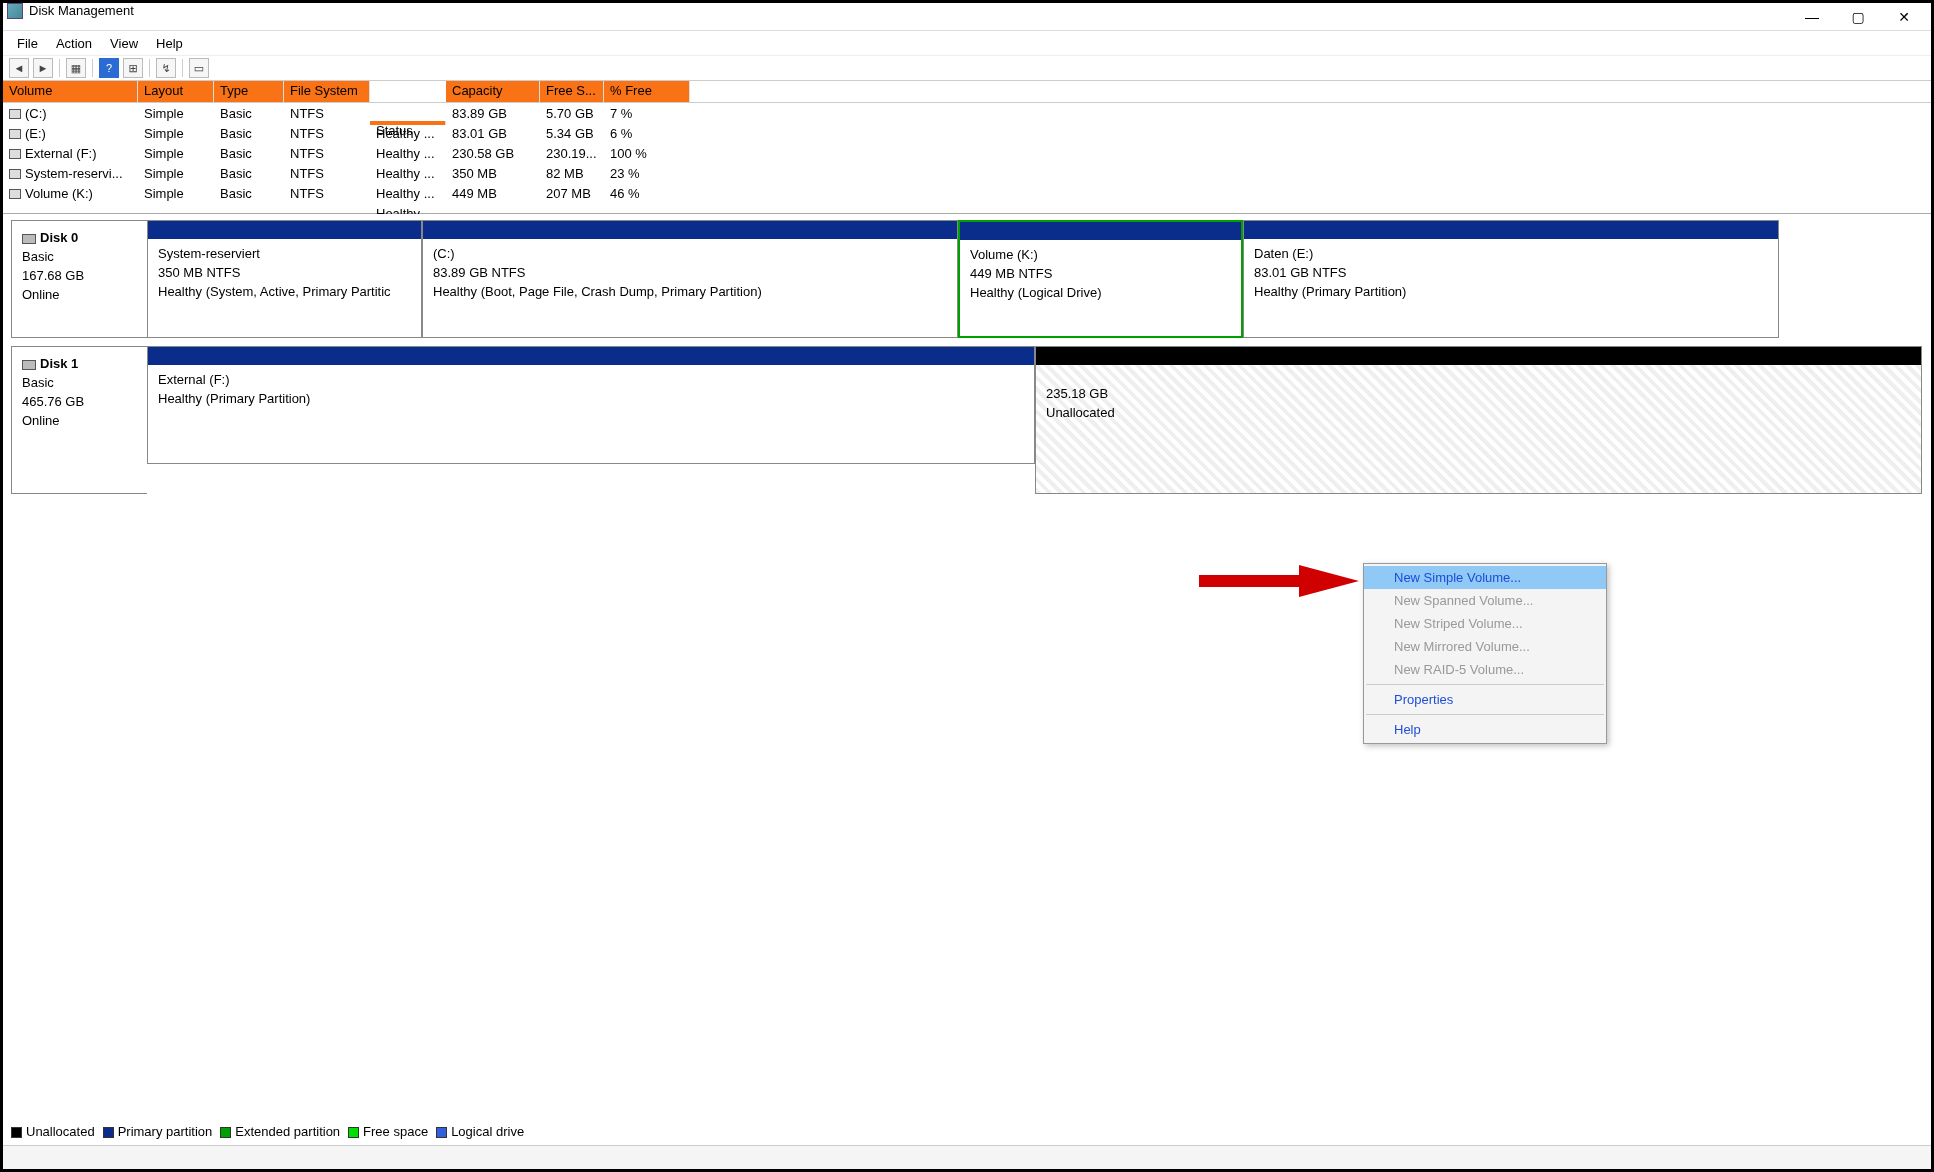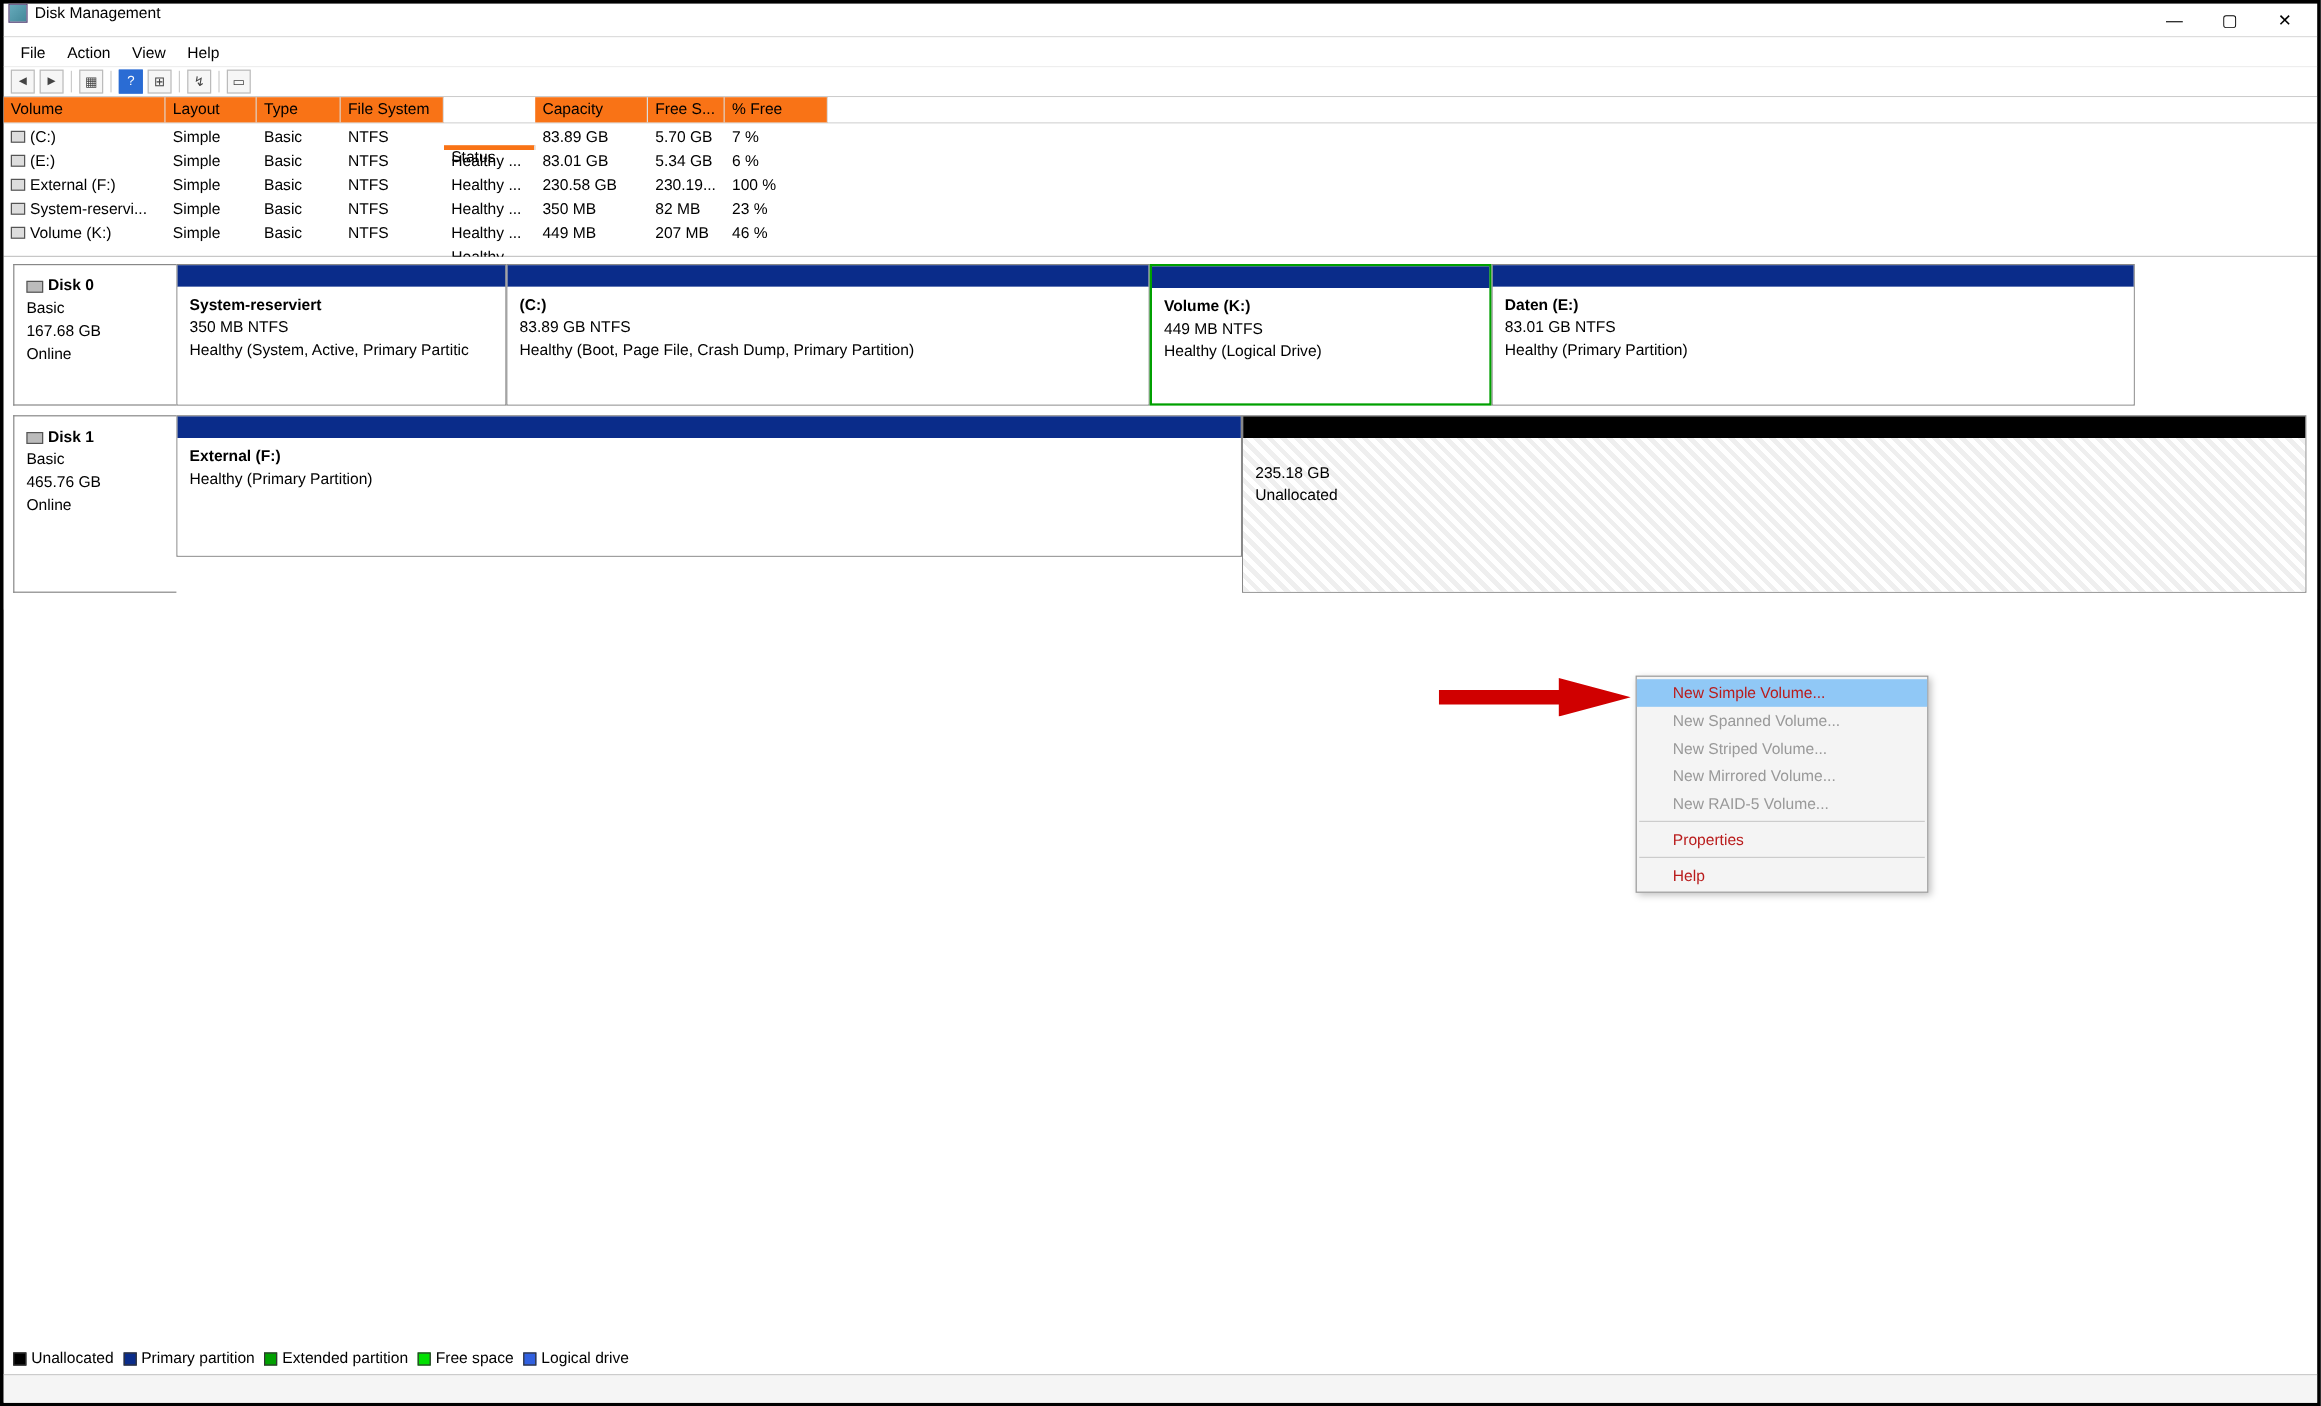--- a/index.html
+++ b/index.html
@@ -58,34 +58,34 @@
   flex-direction: column;
   position: relative;
 }
 .partition .topbar { height: 18px; background: #0a2c8a; }
 .partition.selected { border: 2px solid #00a000; }
 .partition.unallocated .topbar { background: #000; }
 .partition.unallocated .body {
   background-image: repeating-linear-gradient(45deg, #efefef 0, #efefef 4px, #fff 4px, #fff 8px);
 }
 .partition .body { flex: 1; padding: 6px 10px; font-size: 13px; line-height: 1.45; background: #fff; }
-.partition .body .pname { font-weight: bold; }
+.partition .body .pname { font-weight: normal; }
 
 .context-menu {
   position: absolute;
   left: 1360px;
   top: 560px;
   width: 244px;
   background: #f4f4f4;
   border: 1px solid #999;
   box-shadow: 2px 2px 6px rgba(0,0,0,0.25);
   padding: 2px 0;
   z-index: 20;
 }
-.context-menu .cm-item { padding: 4px 30px; font-size: 13px; color: #b91c1c; }
+.context-menu .cm-item { padding: 4px 30px; font-size: 13px; color: #1d4ed8; }
 .context-menu .cm-item.disabled { color: #999; }
 .context-menu .cm-item.highlight { background: #90c8f6; }
 .context-menu .cm-sep { height: 1px; background: #ccc; margin: 3px 2px; }
 
 .red-arrow {
   position: absolute;
   left: 1196px;
   top: 562px;
   width: 160px;
   height: 32px;

